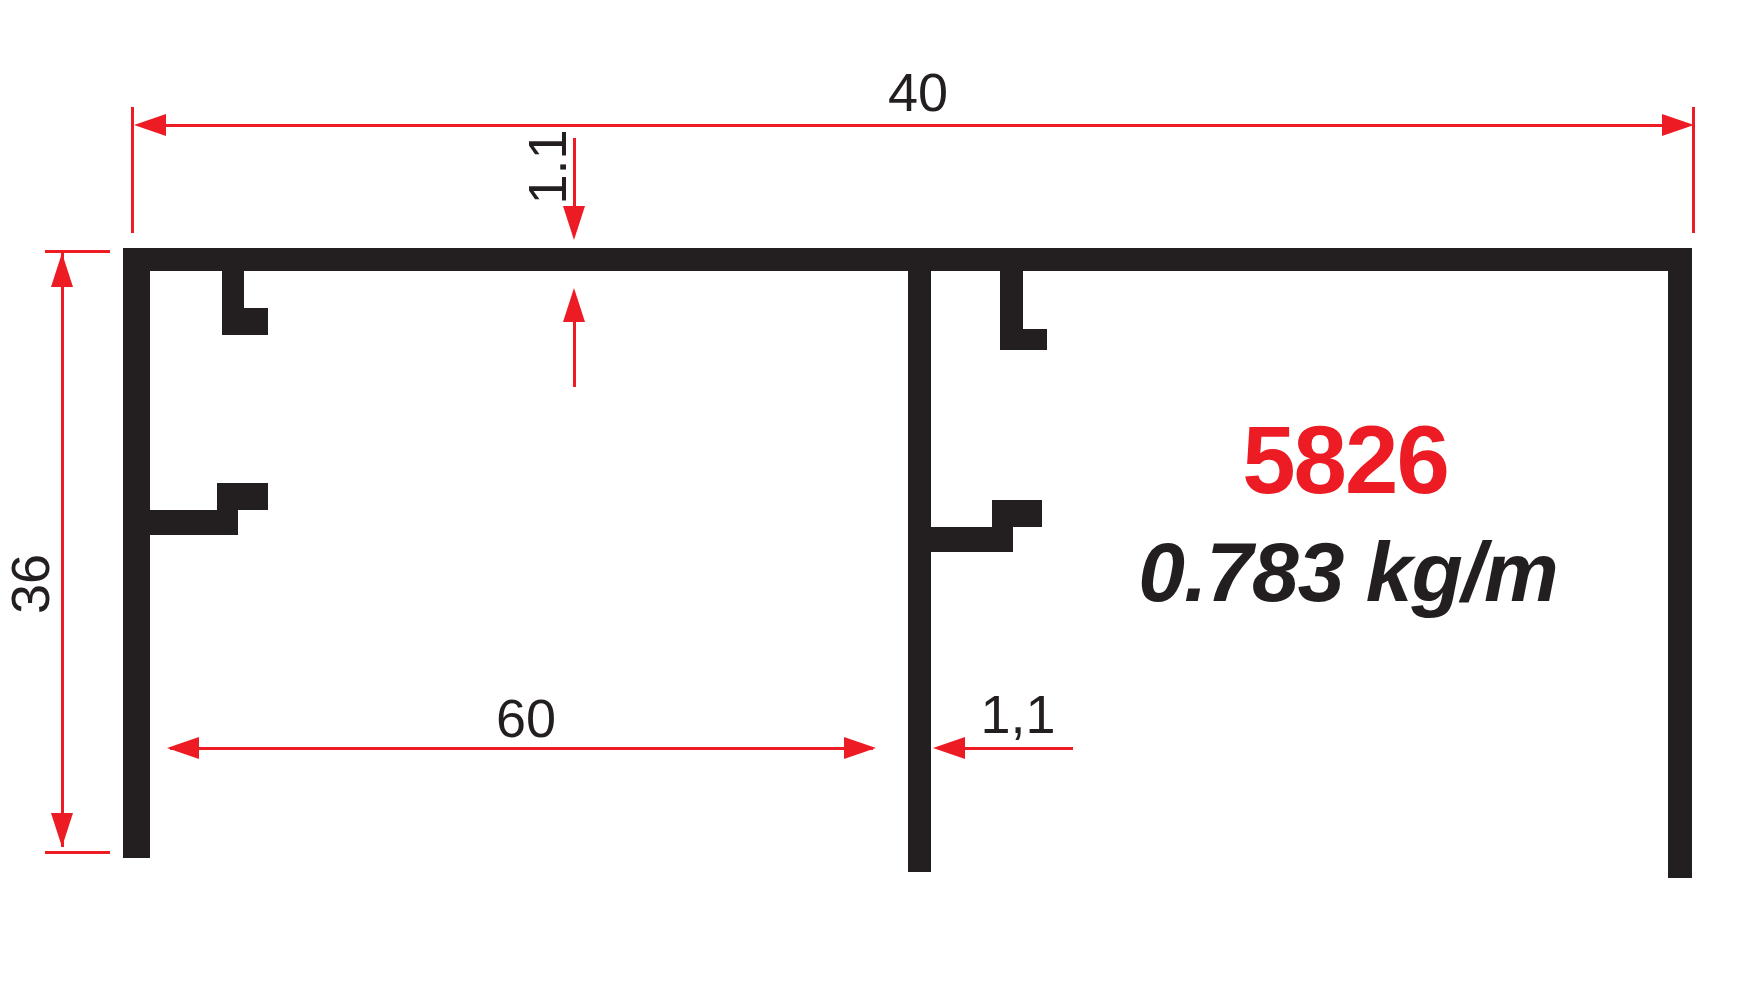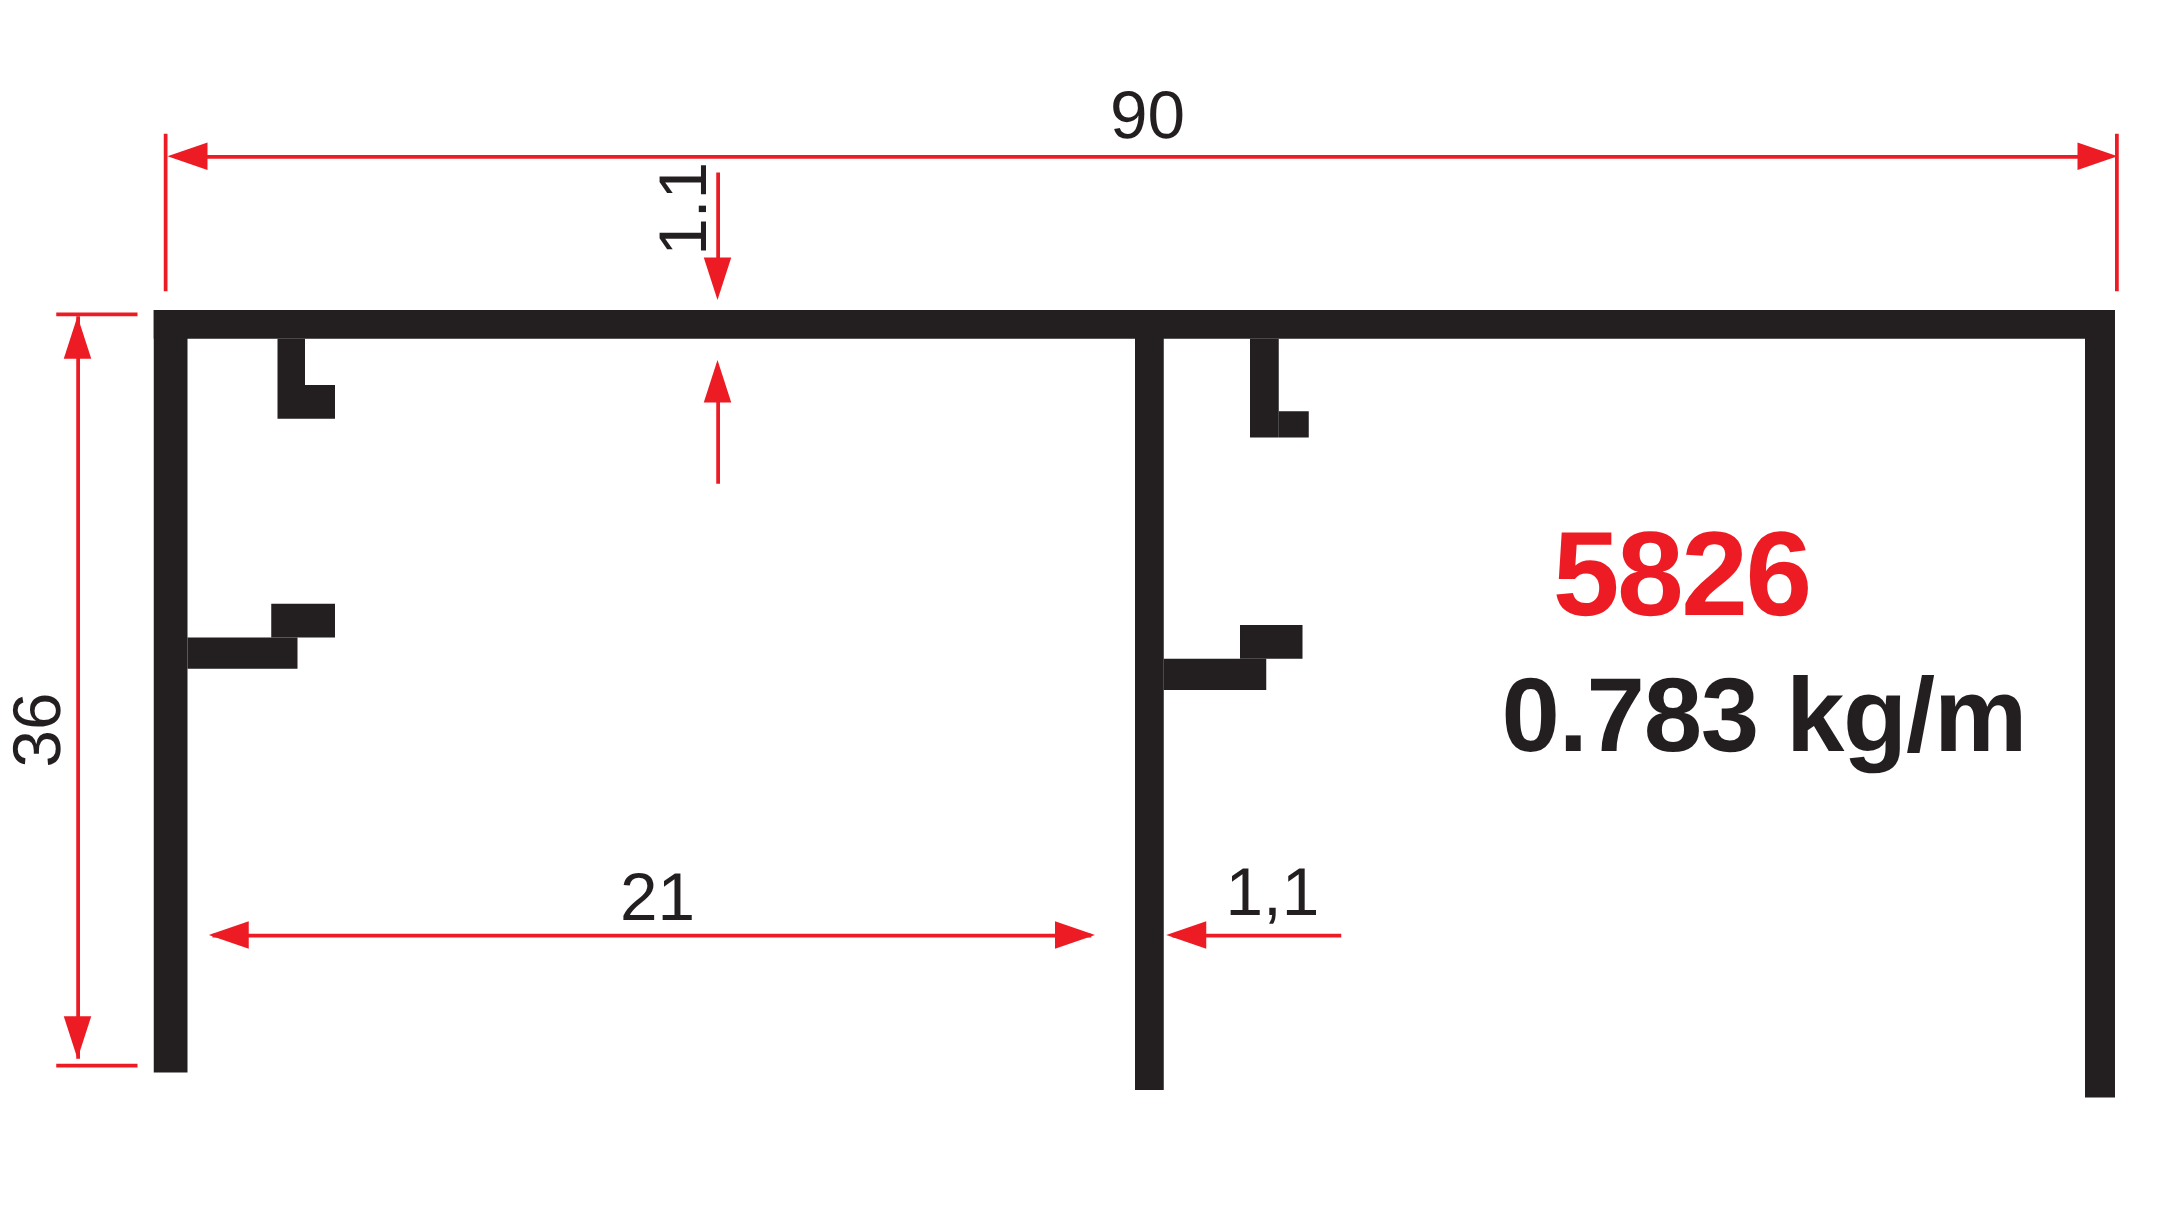--- a/index.html
+++ b/index.html
@@ -71,40 +71,40 @@
   <div class="ink" style="left:1000px;top:271px;width:23px;height:79px;"></div>
   <div class="ink" style="left:1023px;top:329px;width:24px;height:21px;"></div>
   <div class="ink" style="left:931px;top:527px;width:82px;height:25px;"></div>
   <div class="ink" style="left:992px;top:500px;width:50px;height:27px;"></div>
 
   <div class="dline v" style="left:131px;top:107px;height:126px;"></div>
   <div class="dline v" style="left:1692px;top:107px;height:126px;"></div>
   <div class="dline h" style="left:140px;top:124px;width:1548px;"></div>
   <div class="ah left" style="left:134px;top:114px;"></div>
   <div class="ah right" style="left:1662px;top:114px;"></div>
-  <div class="dlabel" style="left:918px;top:92px;">90</div>
+  <div class="dlabel" style="left:918px;top:92px;">40</div>
 
   <div class="dline v" style="left:573px;top:138px;height:70px;"></div>
   <div class="ah down" style="left:563px;top:206px;"></div>
   <div class="ah up" style="left:563px;top:288px;"></div>
   <div class="dline v" style="left:573px;top:320px;height:67px;"></div>
   <div class="dlabel rot" style="left:547px;top:167px;">1.1</div>
 
   <div class="dline h" style="left:45px;top:250px;width:65px;"></div>
   <div class="dline h" style="left:45px;top:851px;width:65px;"></div>
   <div class="dline v" style="left:61px;top:253px;height:594px;"></div>
   <div class="ah up" style="left:51px;top:253px;"></div>
   <div class="ah down" style="left:51px;top:813px;"></div>
   <div class="dlabel rot" style="left:30px;top:584px;">36</div>
 
   <div class="dline h" style="left:170px;top:747px;width:703px;"></div>
   <div class="ah left" style="left:167px;top:737px;"></div>
   <div class="ah right" style="left:844px;top:737px;"></div>
-  <div class="dlabel" style="left:526px;top:718px;">21</div>
+  <div class="dlabel" style="left:526px;top:718px;">60</div>
 
   <div class="ah left" style="left:933px;top:737px;"></div>
   <div class="dline h" style="left:938px;top:747px;width:135px;"></div>
   <div class="dlabel" style="left:1018px;top:714px;">1,1</div>
 
   <div class="code" style="left:1345px;top:460px;">5826</div>
-  <div class="weight" style="left:1411px;top:572px;">0.783 kg/m</div>
+  <div class="weight" style="left:1348px;top:572px;font-style:italic;">0.783 kg/m</div>
 
 </div>
 
 </body></html>

